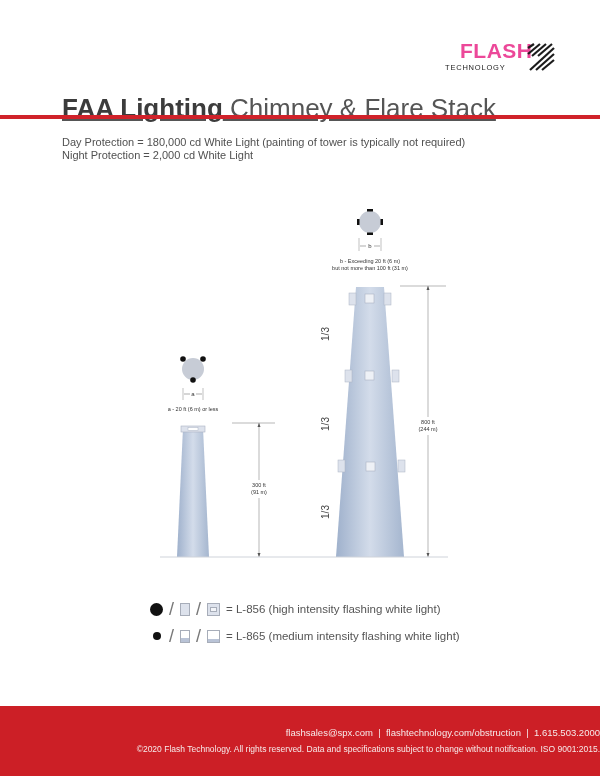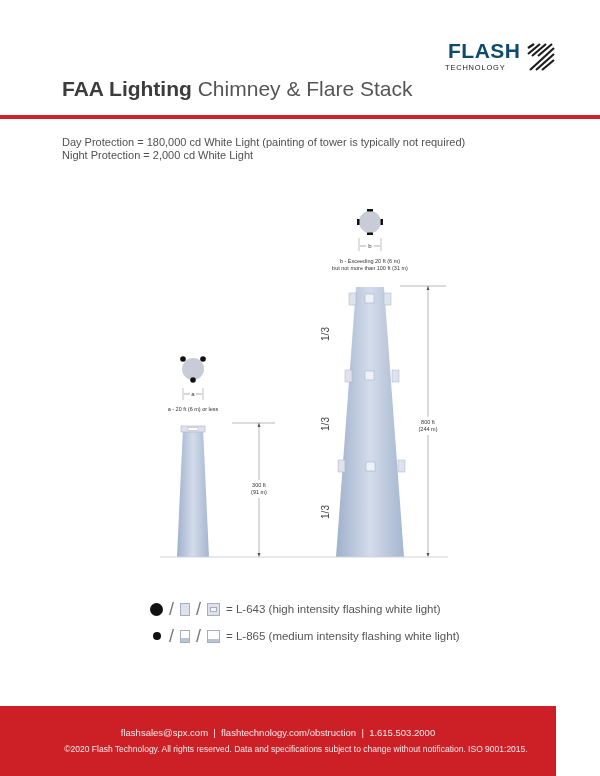--- a/index.html
+++ b/index.html
@@ -1,35 +1,35 @@
 <!DOCTYPE html>
 <html><head>
 <meta charset="utf-8">
 <style>
   html,body{margin:0;padding:0;background:#fff;}
   body{width:600px;height:776px;position:relative;overflow:hidden;font-family:"Liberation Sans",sans-serif;color:#444;}
   .logo{position:absolute;left:444px;top:40px;width:120px;height:34px;}
-  .logo-word{position:absolute;left:4px;top:0;font-weight:bold;font-size:21px;letter-spacing:0.5px;color:#0c4a6e;line-height:22px;}
+  .logo-word{position:absolute;left:16px;top:0;font-weight:bold;font-size:21px;letter-spacing:0.5px;color:#ec4899;line-height:22px;}
   .logo-sub{position:absolute;left:1px;top:23px;font-weight:normal;font-size:7.5px;letter-spacing:0.8px;color:#1c1c1c;}
   .logo-mark{position:absolute;left:82px;top:2px;}
-  .title{position:absolute;left:62px;top:77px;font-size:21px;color:#555;white-space:nowrap;}
+  .title{position:absolute;left:62px;top:93px;font-size:26px;color:#555;white-space:nowrap;text-decoration:underline;}
   .title b{color:#3c3c3c;font-weight:bold;}
   .redline{position:absolute;left:0;top:115px;width:600px;height:4px;background:#d0222a;}
   .specs{position:absolute;left:62px;top:136px;font-size:11px;line-height:12.5px;color:#505050;}
   .specs div{white-space:nowrap;}
   svg.diagram{position:absolute;left:0;top:190px;}
   .legend{position:absolute;left:150px;top:598px;font-size:11.5px;color:#555;}
   .legend-row{display:flex;align-items:center;height:22px;}
   .legend-row + .legend-row{margin-top:5px;}
   .dot{border-radius:50%;background:#111;display:inline-block;}
   .slash{font-size:18px;color:#777;margin:0 6px;font-weight:300;}
   .lbox{display:inline-block;width:10px;height:13px;border:1px solid #a7adb9;background:#dde2ec;box-sizing:border-box;position:relative;}
   .lbox.wide{width:13px;}
   .eq{margin-left:6px;white-space:nowrap;}
-  .footer{position:absolute;left:0;top:706px;width:556px;height:70px;background:#cc1f26;color:#f6eaea;text-align:center;}
+  .footer{position:absolute;left:0;top:706px;width:600px;height:70px;background:#cc1f26;color:#f6eaea;text-align:right;}
   .footer .l1{font-size:9.5px;margin-top:21px;}
   .footer .l2{font-size:8.5px;margin-top:6px;margin-left:36px;}
 </style>
 </head>
 <body>
 
 <div class="logo">
   <div class="logo-word">FLASH</div>
   <div class="logo-sub">TECHNOLOGY</div>
   <svg class="logo-mark" width="30" height="30" viewBox="0 0 30 30">
@@ -139,21 +139,21 @@
 
 <div class="legend">
   <div class="legend-row">
     <span class="dot" style="width:13px;height:13px;"></span>
     <span class="slash">/</span>
     <span class="lbox"></span>
     <span class="slash">/</span>
     <span class="lbox wide">
       <span style="position:absolute;left:2px;right:2px;top:3px;bottom:3px;border:1px solid #a7adb9;background:#f3f5f9;"></span>
     </span>
-    <span class="eq">= L-643 (high intensity flashing white light)</span>
+    <span class="eq">= L-856 (high intensity flashing white light)</span>
   </div>
   <div class="legend-row">
     <span style="width:13px;display:inline-flex;justify-content:center;">
       <span class="dot" style="width:8px;height:8px;"></span>
     </span>
     <span class="slash">/</span>
     <span class="lbox" style="background:#fff;">
       <span style="position:absolute;left:0;right:0;bottom:0;height:4px;background:#b9c3d6;"></span>
     </span>
     <span class="slash">/</span>

